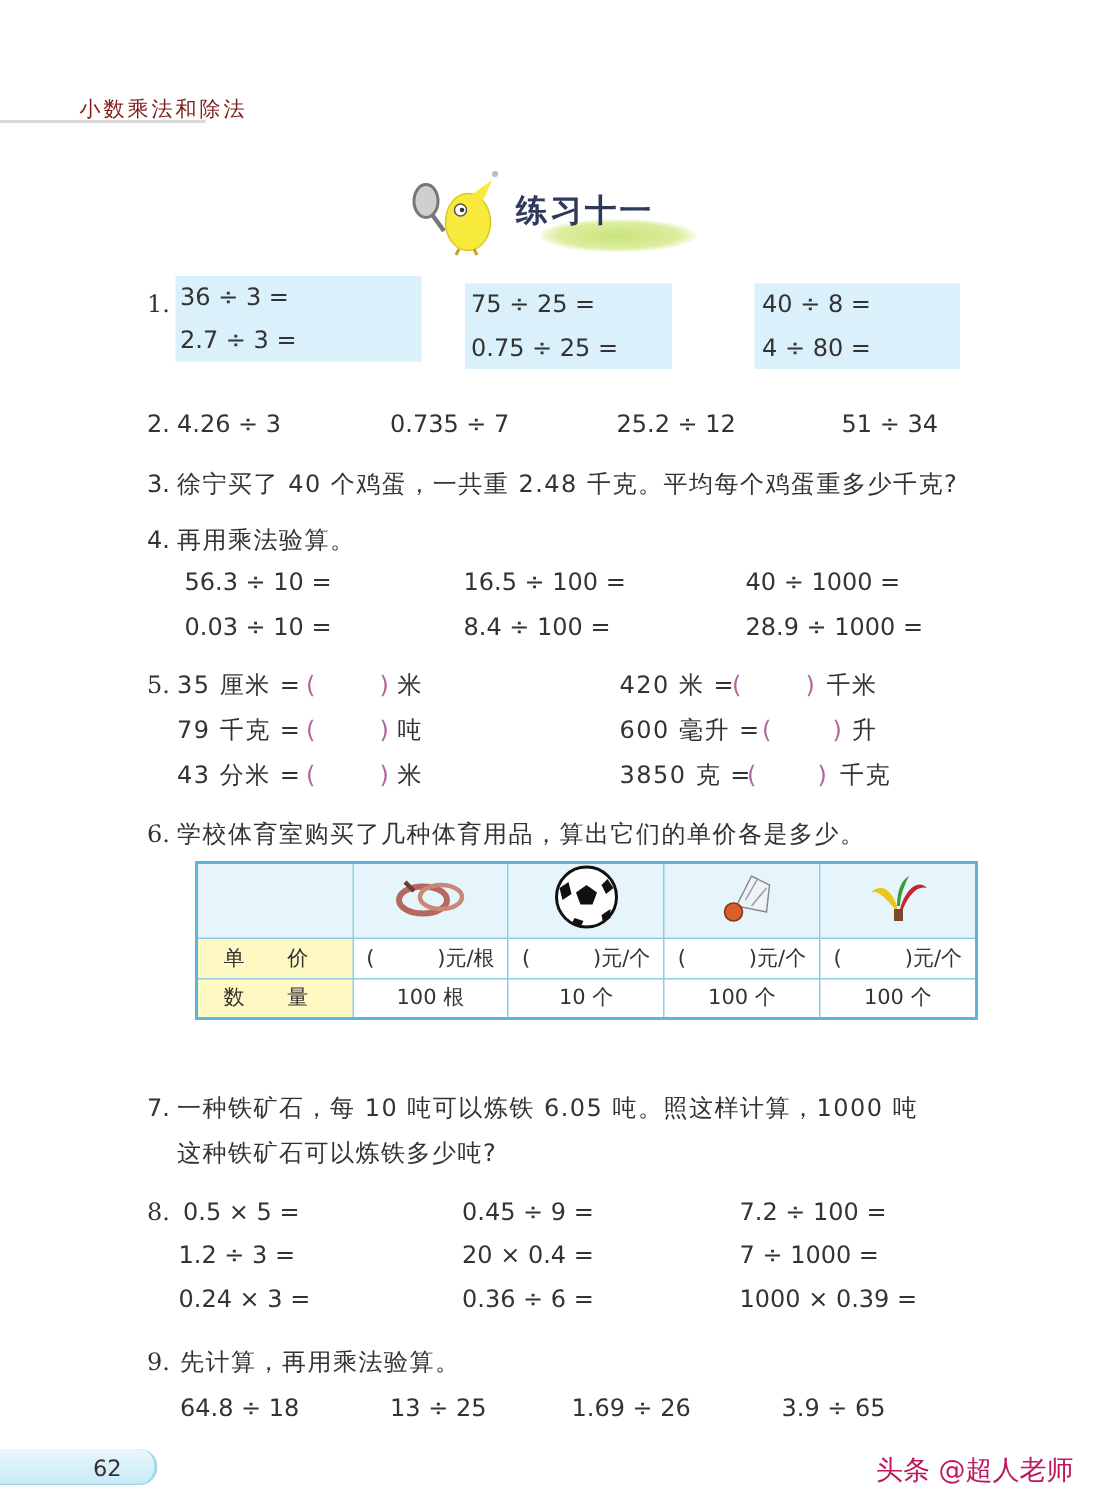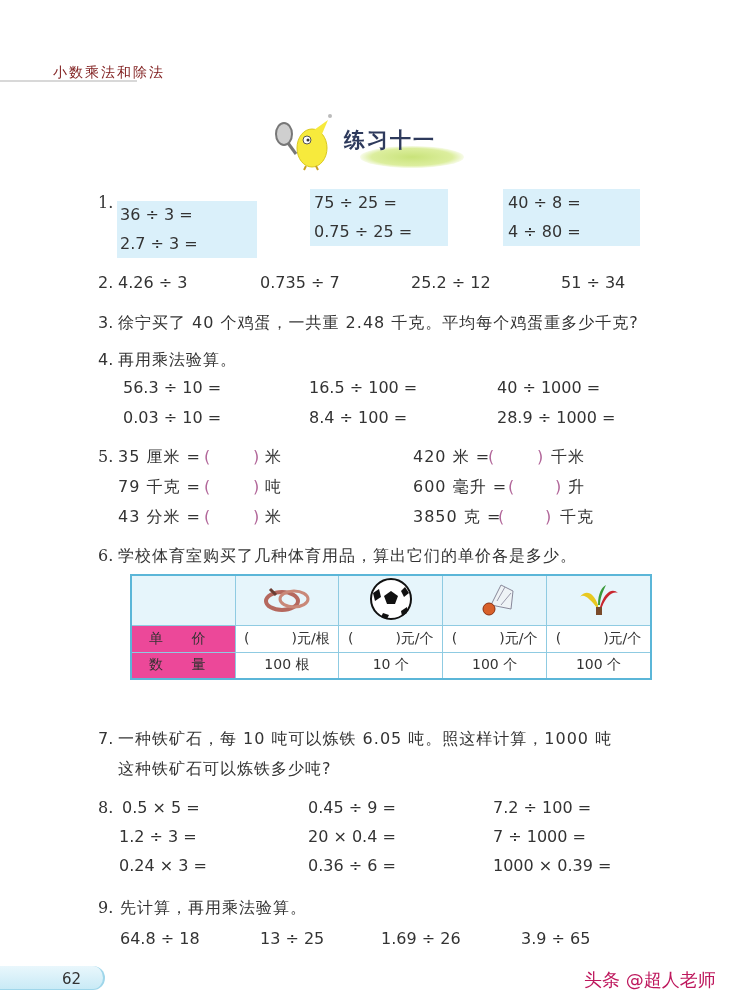--- a/index.html
+++ b/index.html
@@ -15,21 +15,21 @@
   .title-text { left:74px; top:14px; font-size:21px; font-weight:bold; color:#2e3a5c; letter-spacing:2px; }
   .num { font-size:16px; color:#333; }
   .expr { font-size:16px; color:#333; white-space:nowrap; }
   .cn { font-size:16px; color:#333; white-space:nowrap; letter-spacing:1px; }
   .box { background:#daf0fa; }
   .paren { color:#b2679a; }
   table.items { border-collapse:collapse; position:absolute; left:130px; top:574px; width:522px;
     border:2px solid #5bb6d8; }
   table.items td { border:1px solid #8fcbe2; text-align:center; font-size:14px; color:#333; height:27px; }
   table.items tr.imgrow td { height:50px; background:#e6f5fb; }
-  table.items td.rowhead { background:#ec4899; width:104px; letter-spacing:12px; font-size:14px; }
+  table.items td.rowhead { background:#fef9c3; width:104px; letter-spacing:12px; font-size:14px; }
   .pagebadge { left:0; top:966px; width:105px; height:24px; border-radius:0 12px 12px 0;
     background:linear-gradient(#e9f7fc,#c9eaf6); border-right:2px solid #9fd6ea; border-bottom:1px solid #9fd6ea; }
   .pagenum { left:62px; top:970px; font-size:15px; color:#333; }
   .watermark { left:584px; top:968px; font-size:18px; color:#be185d; }
 </style>
 </head>
 <body>
 
 <div class="abs hdr serif">小数乘法和除法</div>
 <div class="abs hdr-line"></div>
@@ -44,21 +44,21 @@
     <circle cx="37" cy="28" r="4" fill="#fff" stroke="#555" stroke-width="1"></circle>
     <circle cx="38" cy="28" r="1.5" fill="#333"></circle>
     <circle cx="60" cy="4" r="2" fill="#bbb"></circle>
     <line x1="36" y1="54" x2="34" y2="58" stroke="#c9a020" stroke-width="2"></line>
     <line x1="46" y1="54" x2="48" y2="58" stroke="#c9a020" stroke-width="2"></line>
   </svg>
   <div class="abs title-text">练习十一</div>
 </div>
 
 <div class="abs num serif" style="left:98px;top:193px">1.</div>
-<div class="abs box" style="left:117px;top:201px;width:140px;height:57px">
+<div class="abs box" style="left:117px;top:184px;width:164px;height:57px">
   <div class="abs expr" style="left:3px;top:4px">36 ÷ 3 =</div>
   <div class="abs expr" style="left:3px;top:33px">2.7 ÷ 3 =</div>
 </div>
 <div class="abs box" style="left:310px;top:189px;width:138px;height:57px">
   <div class="abs expr" style="left:4px;top:4px">75 ÷ 25 =</div>
   <div class="abs expr" style="left:4px;top:33px">0.75 ÷ 25 =</div>
 </div>
 <div class="abs box" style="left:503px;top:189px;width:137px;height:57px">
   <div class="abs expr" style="left:5px;top:4px">40 ÷ 8 =</div>
   <div class="abs expr" style="left:5px;top:33px">4 ÷ 80 =</div>

